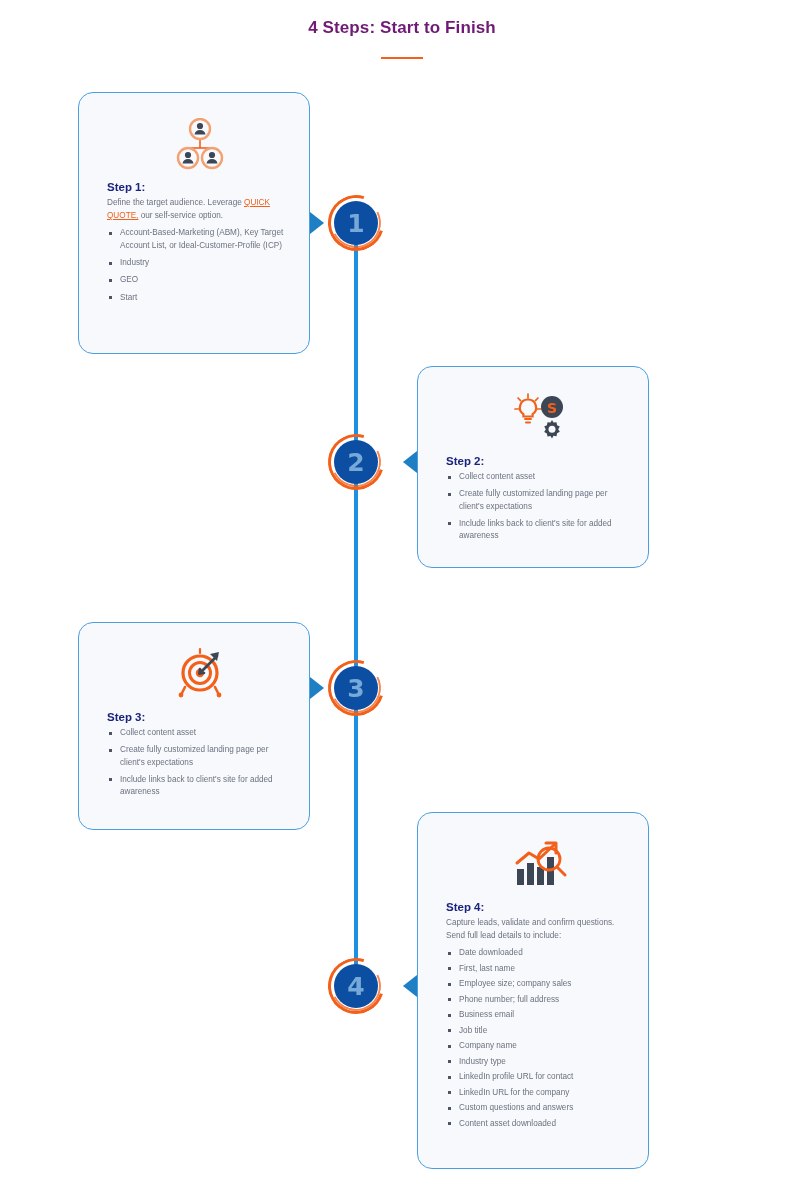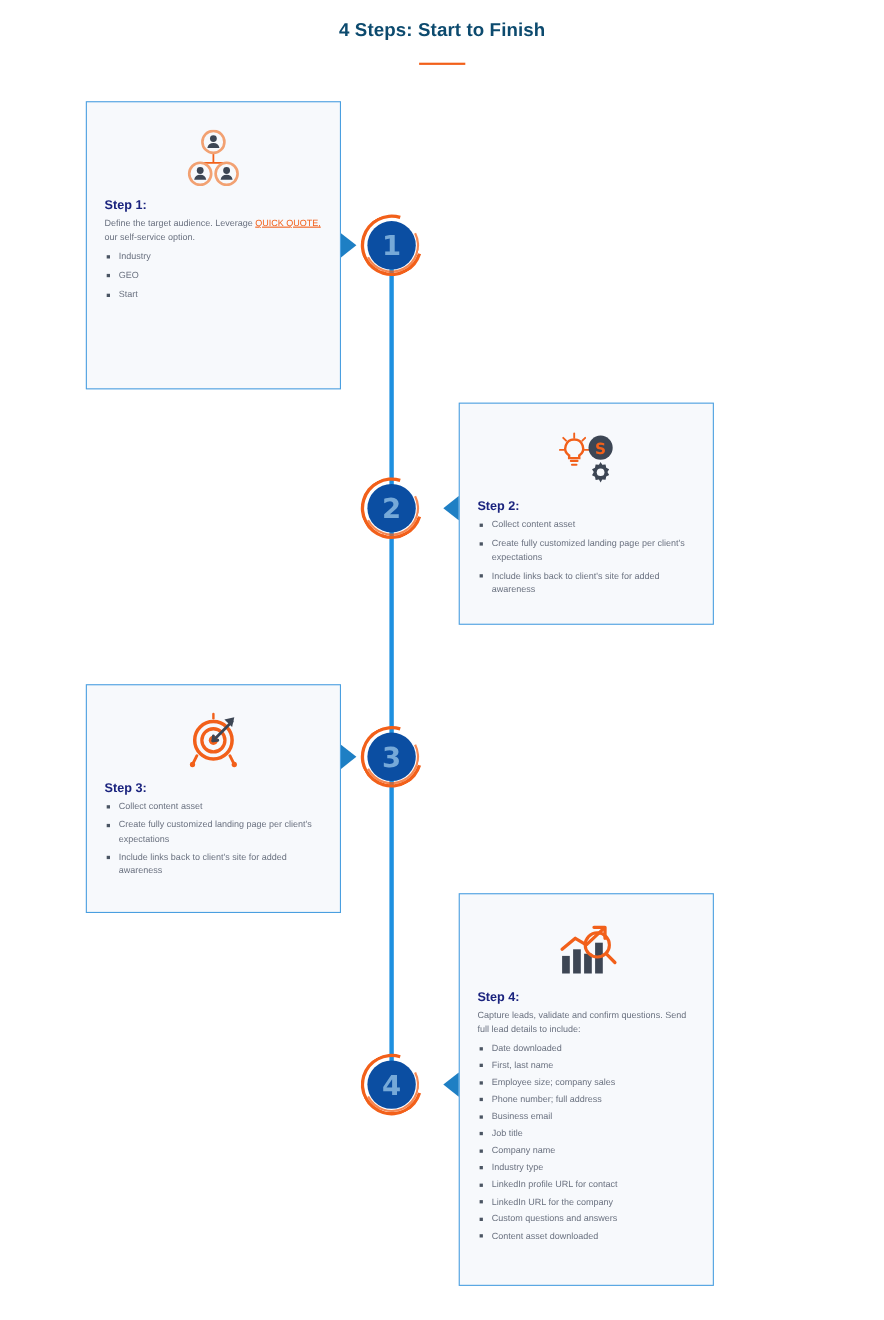--- a/index.html
+++ b/index.html
@@ -20,21 +20,21 @@
 
   
   .page-title {
     position: absolute;
     top: 18px;
     left: 0;
     width: 804px;
     text-align: center;
     font-size: 17px;
     font-weight: bold;
-    color: #0c4a6e;
+    color: #701a75;
     letter-spacing: 0.1px;
   }
   .title-rule {
     position: absolute;
     top: 57px;
     left: 50%;
     transform: translateX(-50%);
     width: 42px;
     height: 2px;
     background: #f2601a;
@@ -94,22 +94,22 @@
   .m1 { top: 195px; }
   .m2 { top: 434px; }
   .m3 { top: 660px; }
   .m4 { top: 958px; }
 
   
   .card {
     position: absolute;
     background: #f7f9fc;
     border: 1px solid #4a9fe0;
-    border-radius: 0;
-    padding: 14px 16px 16px 16px;
+    border-radius: 15px;
+    padding: 14px 16px 16px 28px;
   }
   .card-left  { left: 78px;  width: 232px; }
   .card-right { left: 417px; width: 232px; }
 
   .c1 { top: 92px;  height: 262px; }
   .c2 { top: 366px; height: 202px; }
   .c3 { top: 586px; height: 208px; margin-top: 36px; }
   .c4 { top: 812px; height: 357px; }
 
   .card-icon {
@@ -210,20 +210,21 @@
         <g>
           <circle cx="41" cy="40" r="10" fill="#f7f9fc" stroke="#f2a172" stroke-width="2.4"></circle>
           <circle cx="41" cy="37" r="3.1" fill="#3d4654"></circle>
           <path d="M35.5 45.5a5.6 5.6 0 0 1 11 0z" fill="#3d4654"></path>
         </g>
       </svg>
     </div>
     <div class="step-label">Step 1:</div>
     <div class="step-intro"><span>Define the target audience. Leverage </span><a class="quick-quote" href="#">QUICK QUOTE,</a><span> our self-service option.</span></div>
     <ul class="bullets">
+      <li>Account-Based-Marketing (ABM), Key Target Account List, or Ideal-Customer-Profile (ICP)</li>
       <li>Industry</li>
       <li>GEO</li>
       <li>Start</li>
     </ul>
   </div>
   <div class="arrow arrow-right a1"></div>
 
   <div class="marker m1">
     <div class="ring"></div>
     <div class="ring2"></div>

